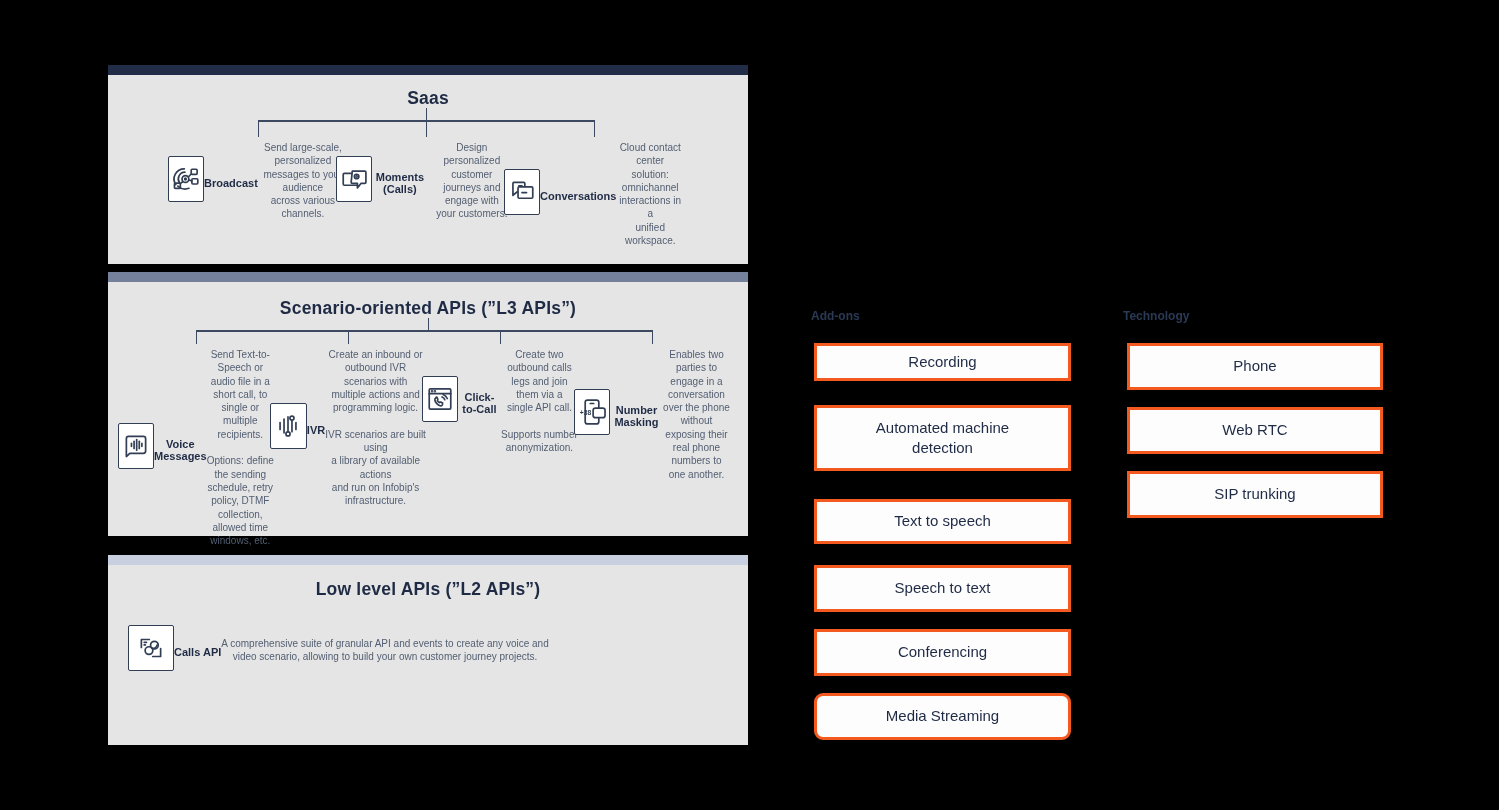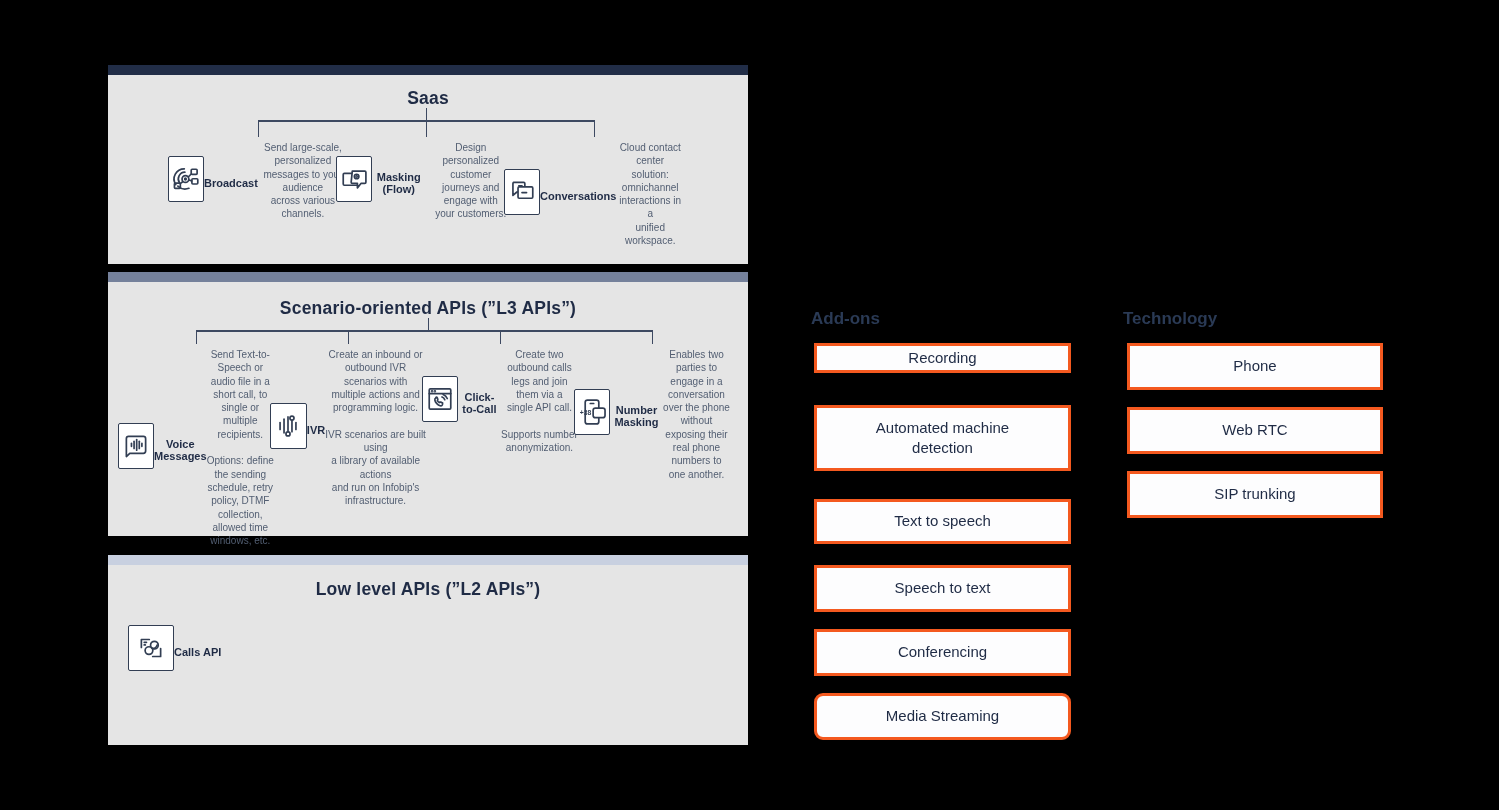--- a/index.html
+++ b/index.html
@@ -35,33 +35,33 @@
     border-radius:2px;display:flex;align-items:center;justify-content:center;
     box-sizing:border-box;
   }
   .icon-box svg{display:block;}
   .item-name{margin-top:8px;font-size:11px;font-weight:700;color:#1f2b45;text-align:center;}
   .item-desc{
     margin-top:4px;font-size:10px;line-height:1.33;color:#525e72;
     text-align:center;white-space:pre-line;
   }
 
-  .col-heading{position:absolute;font-size:17px;font-weight:700;color:#2a3a55;}
+  .col-heading{position:absolute;font-size:12px;font-weight:700;color:#2a3a55;}
   #addons-heading{left:811px;top:309px;}
   #tech-heading{left:1123px;top:309px;}
   .obox{
     position:absolute;box-sizing:border-box;
     border:3px solid #f4591f;background:#fdfdfe;
     display:flex;align-items:center;justify-content:center;
     font-size:15px;font-weight:500;color:#1f2b45;text-align:center;
     line-height:1.35;padding:0 20px;
   }
   .addons-box{left:814px;width:257px;}
   .tech-box{left:1127px;width:256px;}
-  #addons-0{top:343px;height:30px;}
+  #addons-0{top:343px;height:38px;}
   #addons-1{top:405px;height:66px;}
   #addons-2{top:499px;height:45px;}
   #addons-3{top:565px;height:47px;}
   #addons-4{top:629px;height:47px;}
   #addons-5{top:693px;height:47px;border-radius:9px;}
   #tech-0{top:343px;height:47px;}
   #tech-1{top:407px;height:47px;}
   #tech-2{top:471px;height:47px;}
 
   
@@ -110,21 +110,21 @@
 
   <div class="item" id="p1-item-1">
     <span class="icon-box">
       <svg width="34" height="34" viewBox="0 0 30 30" fill="none" stroke="#323e53" stroke-width="1.5" stroke-linecap="round" stroke-linejoin="round">
         <rect x="5.5" y="10" width="13" height="10.5" rx="1"></rect>
         <path d="M13.5 8 h11 a1 1 0 0 1 1 1 v8.8 a1 1 0 0 1 -1 1 h-3.2 l-3.3 4 v-4 h-4.5 a1 1 0 0 1 -1 -1 z" fill="#ffffff"></path>
         <circle cx="17.3" cy="12.8" r="2" fill="#ffffff"></circle>
         <circle cx="17.3" cy="12.8" r="0.5"></circle>
       </svg>
     </span>
-    <div class="item-name">Masking (Flow)</div>
+    <div class="item-name">Moments (Calls)</div>
     <div class="item-desc">Design personalized customer
 journeys and engage with
 your customers.</div>
   </div>
 
   <div class="item" id="p1-item-2">
     <span class="icon-box">
       <svg width="34" height="34" viewBox="0 0 30 30" fill="none" stroke="#323e53" stroke-width="1.5" stroke-linecap="round" stroke-linejoin="round">
         <path d="M7.5 6.5 h9 a1 1 0 0 1 1 1 v6.5 a1 1 0 0 1 -1 1 h-6 l-3.5 3 v-10.5 a1 1 0 0 1 1 -1 z"></path>
         <line x1="12.2" y1="9.5" x2="15" y2="9.5"></line>
@@ -245,20 +245,22 @@
         <path d="M6.5 14.5 v-7 h7"></path>
         <line x1="9" y1="10" x2="11" y2="10"></line>
         <line x1="9" y1="12.3" x2="10" y2="12.3"></line>
         <path d="M23.5 15.5 v7 h-7"></path>
         <circle cx="18" cy="12.5" r="3.4" fill="#ffffff"></circle>
         <circle cx="13.2" cy="17.3" r="3.4" fill="#ffffff"></circle>
         <path d="M15.5 14.9 a3.4 3.4 0 0 0 4.9 -2.4"></path>
       </svg>
     </span>
     <div class="item-name">Calls API</div>
+    <div class="item-desc">A comprehensive suite of granular API and events to create any voice and
+video scenario, allowing to build your own customer journey projects.</div>
   </div>
 </section>
 
 <div class="col-heading" id="addons-heading">Add-ons</div>
 <div class="obox addons-box" id="addons-0" style="white-space:pre-line;">Recording</div>
 <div class="obox addons-box" id="addons-1" style="white-space:pre-line;">Automated machine
 detection</div>
 <div class="obox addons-box" id="addons-2">Text to speech</div>
 <div class="obox addons-box" id="addons-3">Speech to text</div>
 <div class="obox addons-box" id="addons-4">Conferencing</div>

